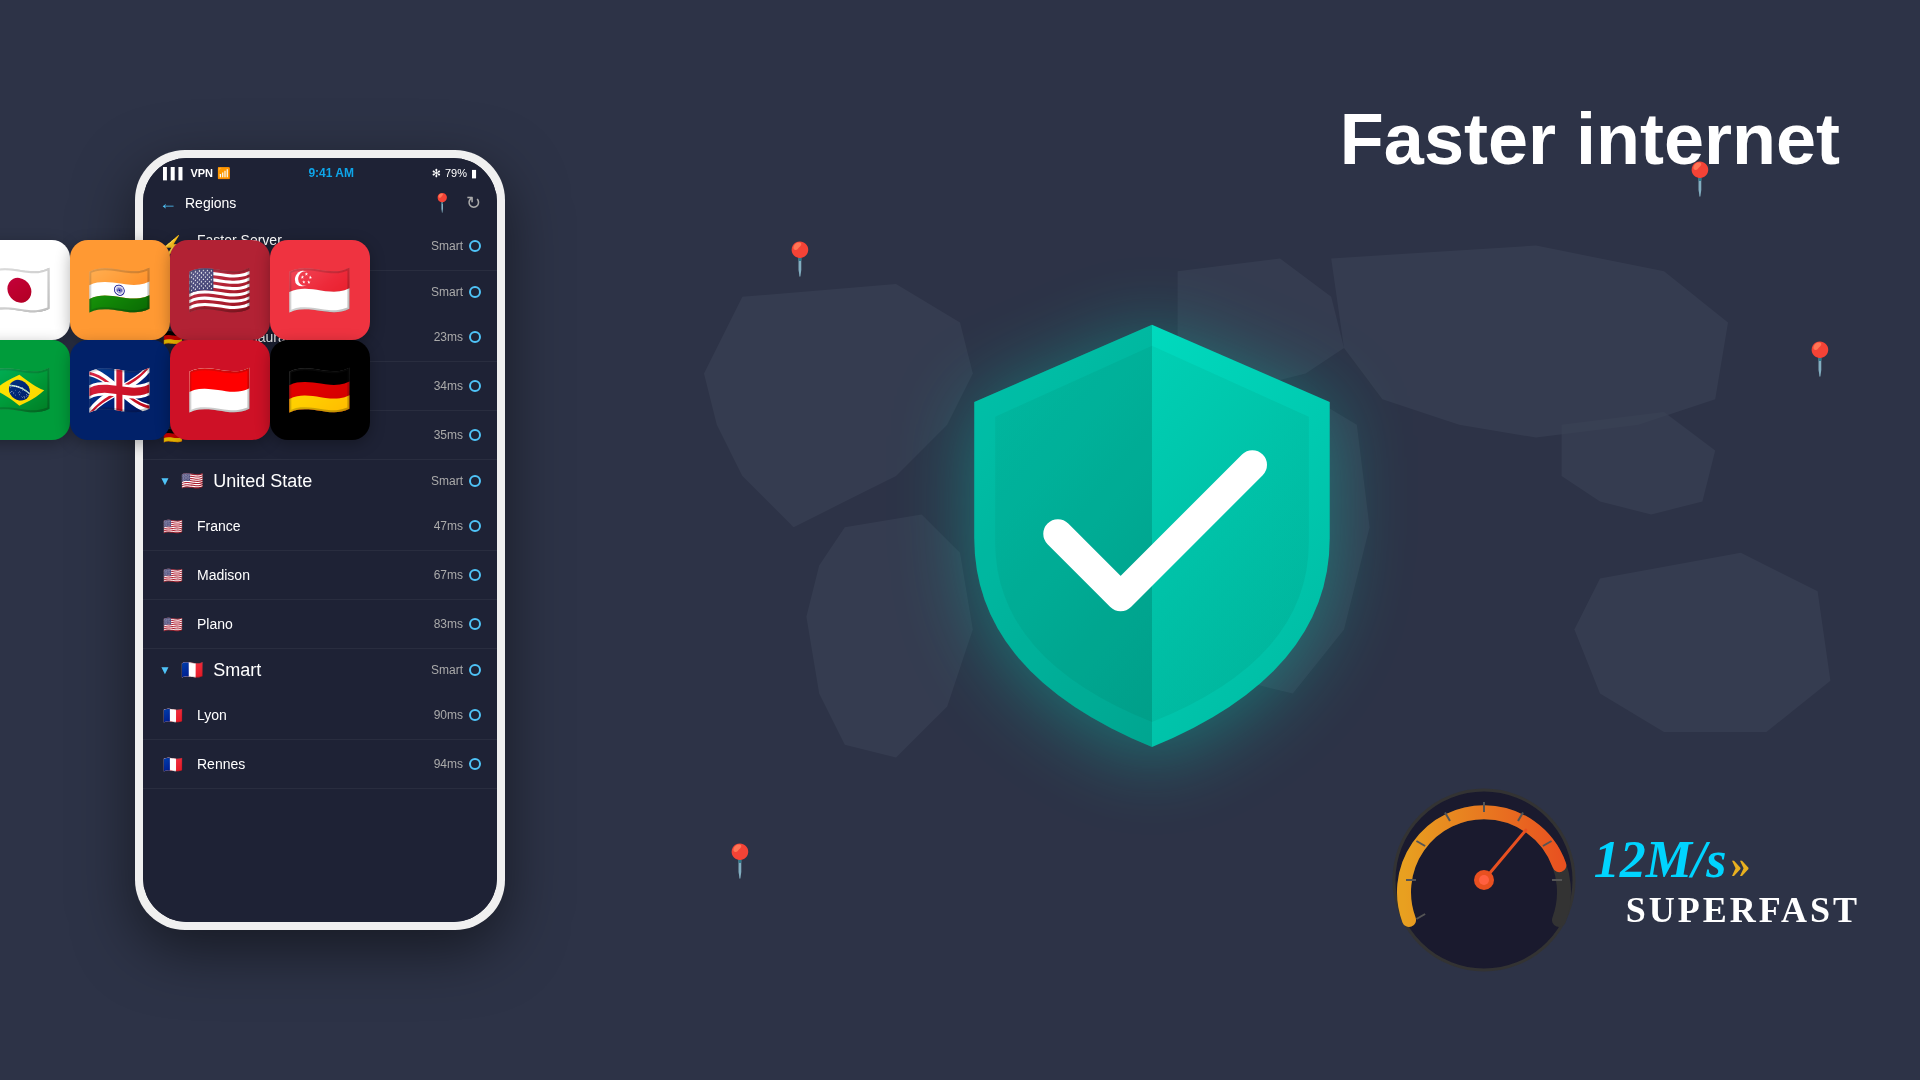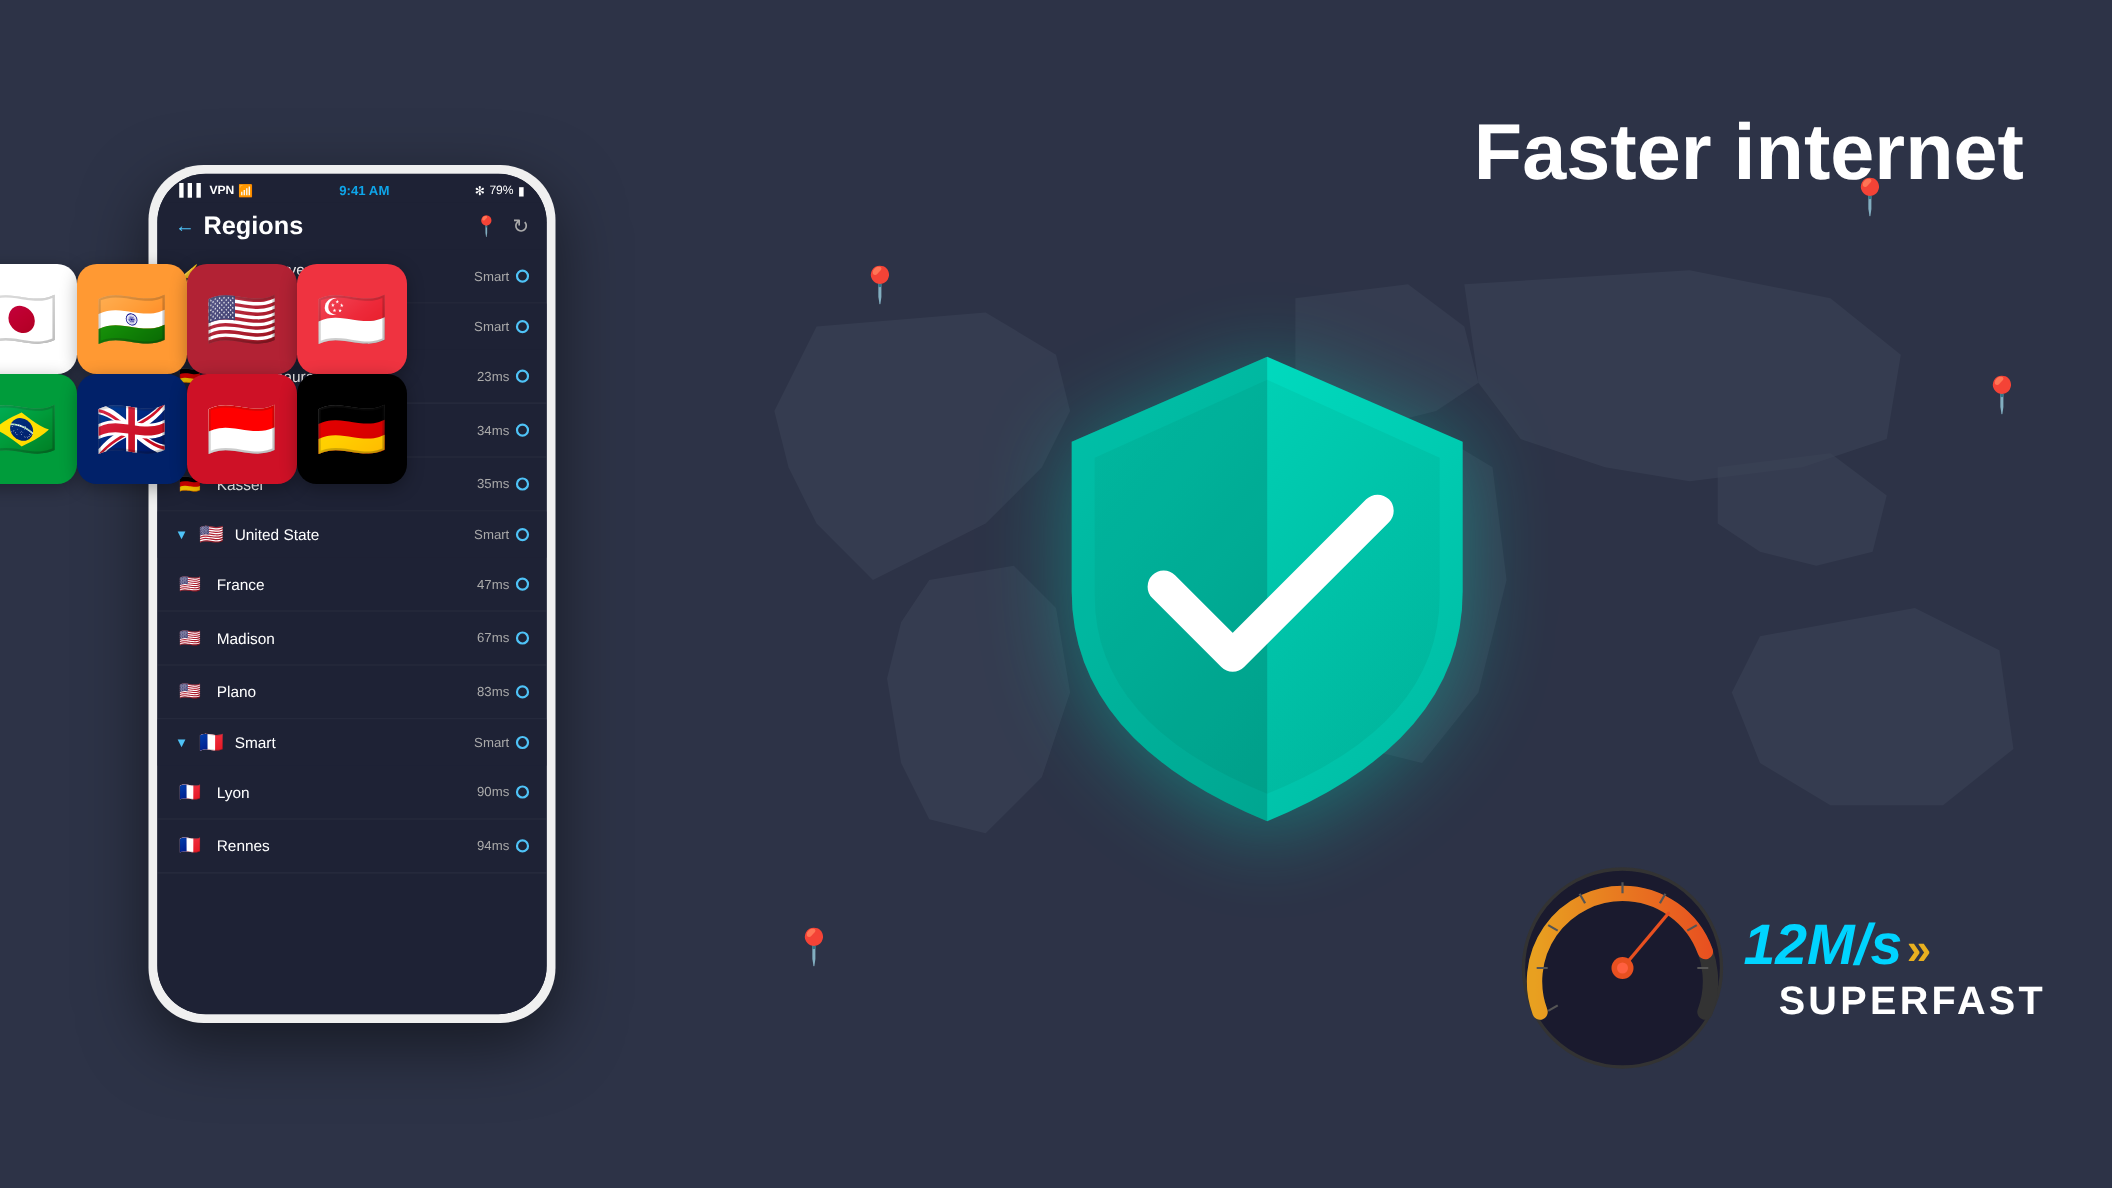--- a/index.html
+++ b/index.html
@@ -87,22 +87,22 @@
       display: flex;
       align-items: center;
       gap: 8px;
     }
     .header-back {
       color: #4fc3f7;
       font-size: 18px;
     }
     .header-title {
       color: white;
-      font-size: 23px;
-      font-weight: 700;
+      font-size: 14px;
+      font-weight: 400;
     }
     .header-icons {
       display: flex;
       gap: 12px;
     }
     .header-icon {
       color: #aaa;
       font-size: 18px;
     }
 
@@ -170,21 +170,21 @@
       color: #4fc3f7;
       font-size: 12px;
       margin-right: 10px;
     }
     .section-flag {
       margin-right: 10px;
       font-size: 18px;
     }
     .section-name {
       color: white;
-      font-size: 14px;
+      font-size: 18px;
       font-weight: 500;
       flex: 1;
     }
     .section-badge { color: #aaa; font-size: 12px; }
 
     
     .flags-overlay {
       position: absolute;
       left: -30px;
       top: 240px;
@@ -295,20 +295,21 @@
     }
 
     
     .speed-container {
       position: absolute;
       bottom: 100px;
       right: 60px;
       display: flex;
       align-items: center;
       gap: 10px;
+      font-family: Liberation Serif, serif;
     }
 
     .speedometer {
       width: 200px;
       height: 200px;
     }
 
     .speed-info {
       display: flex;
       flex-direction: column;

